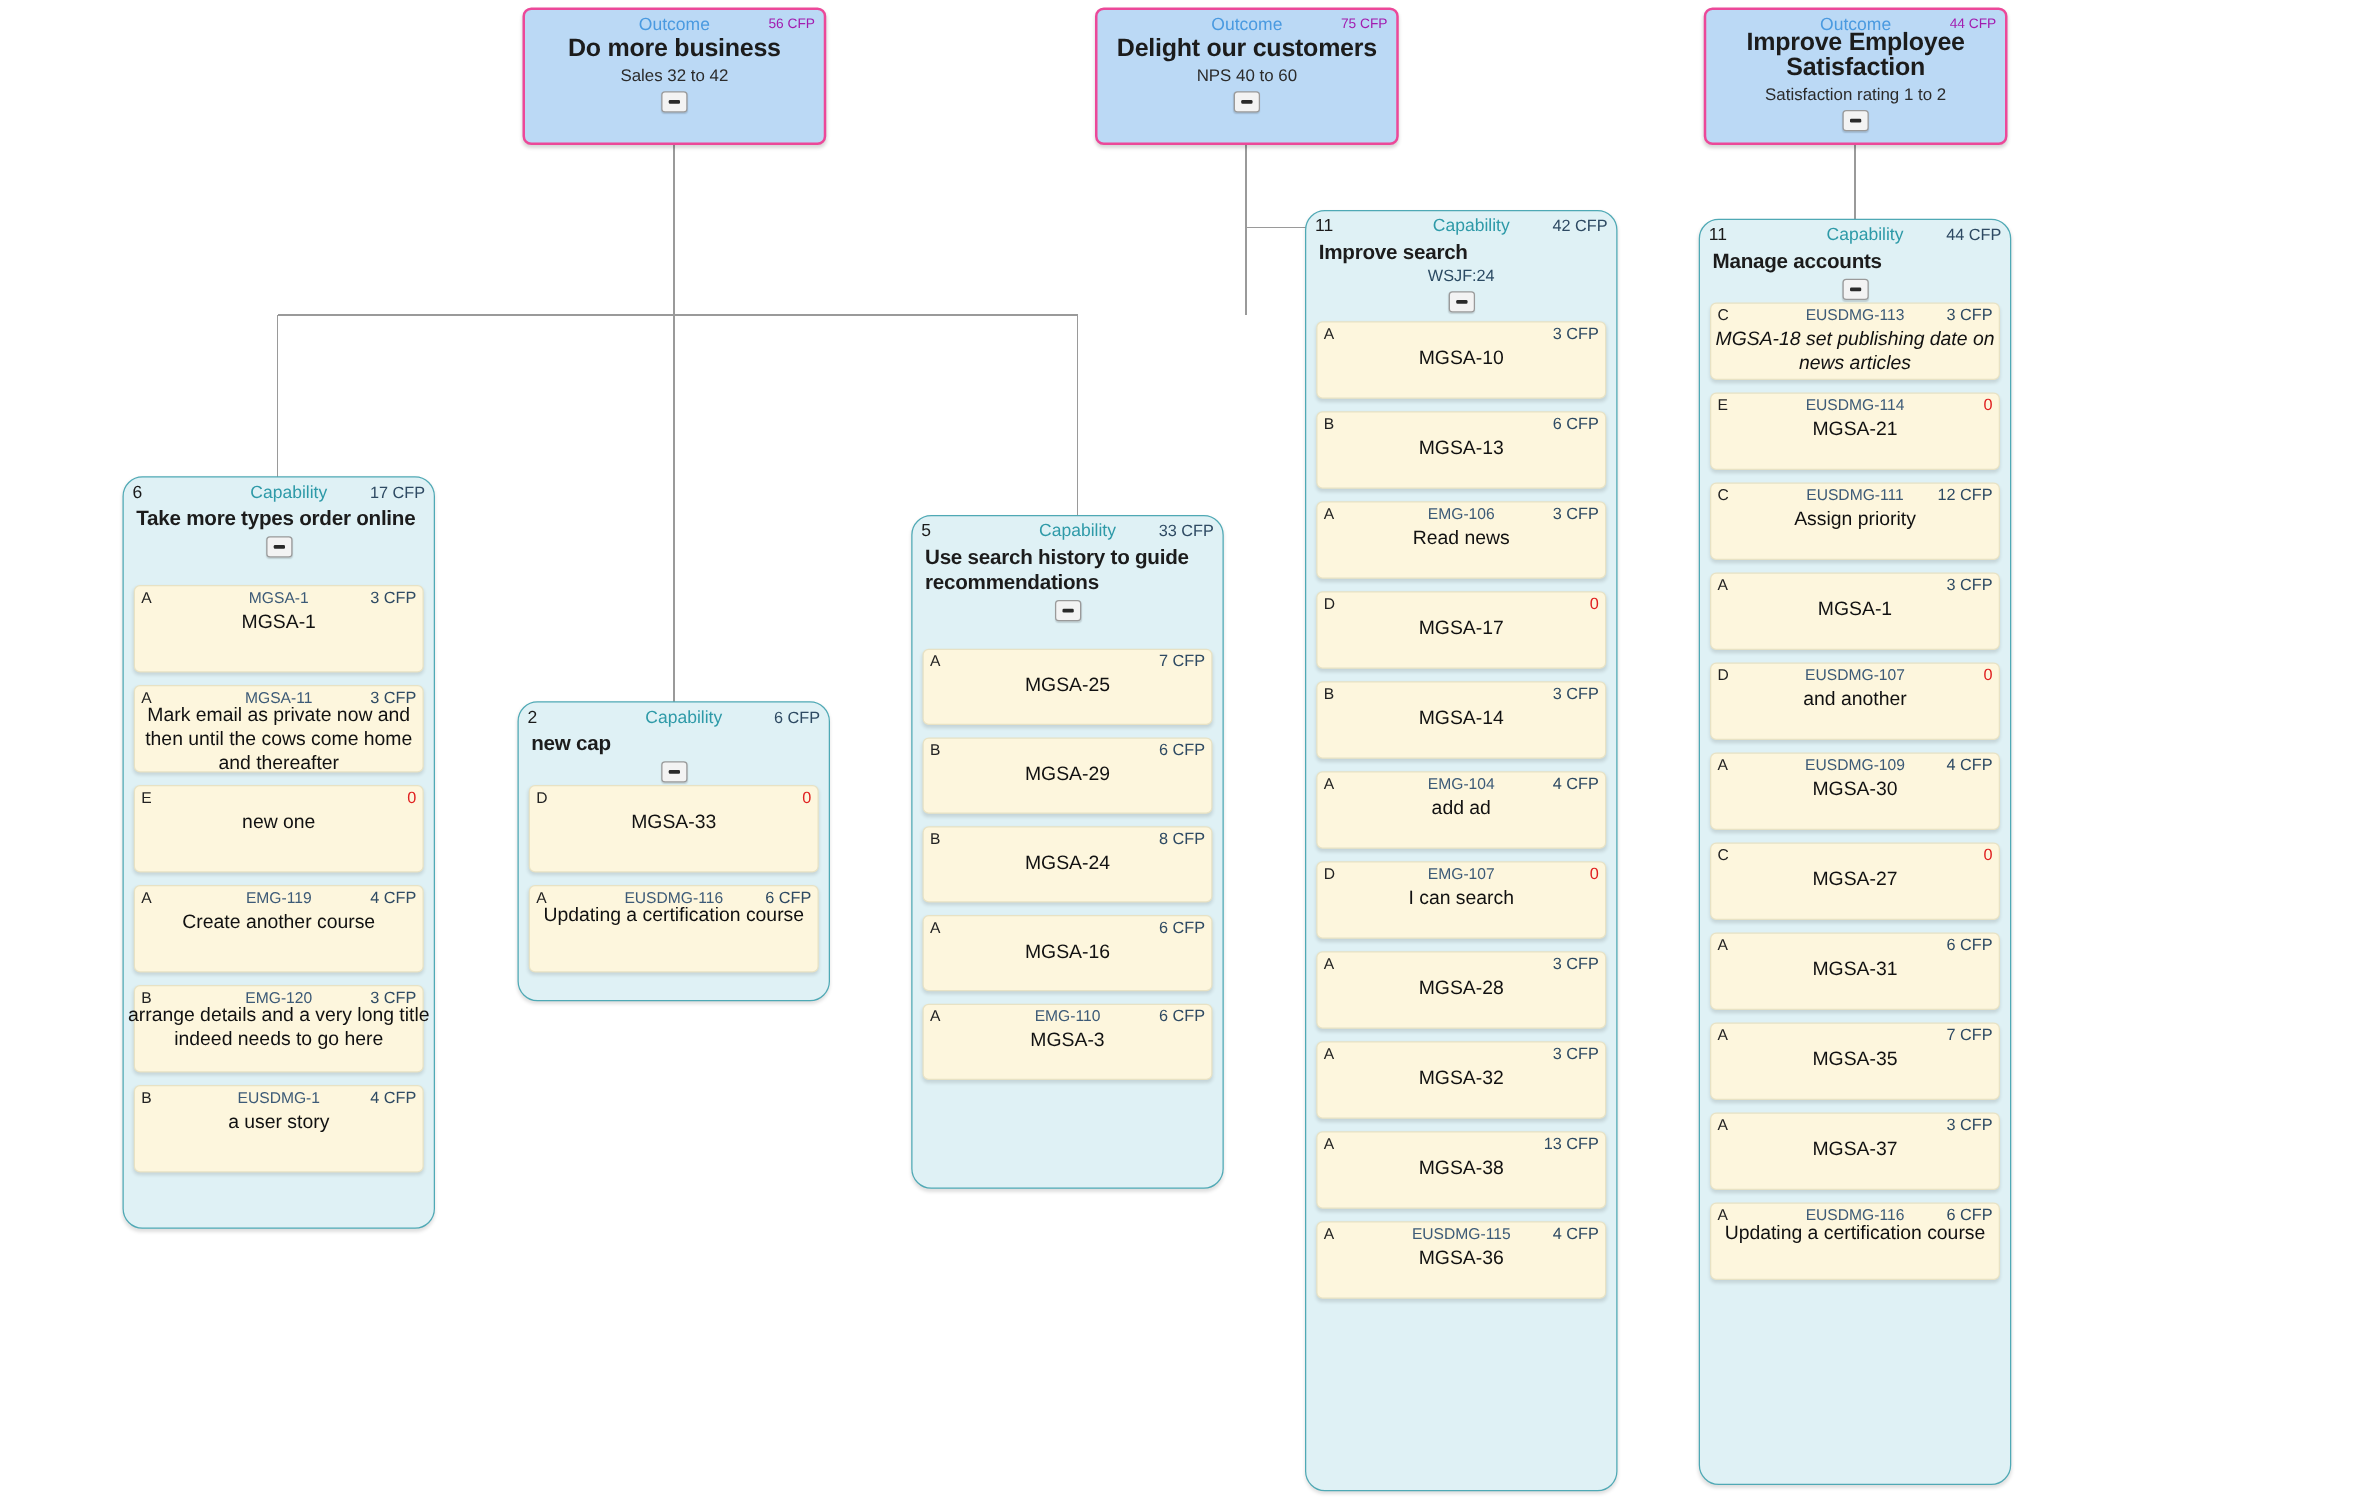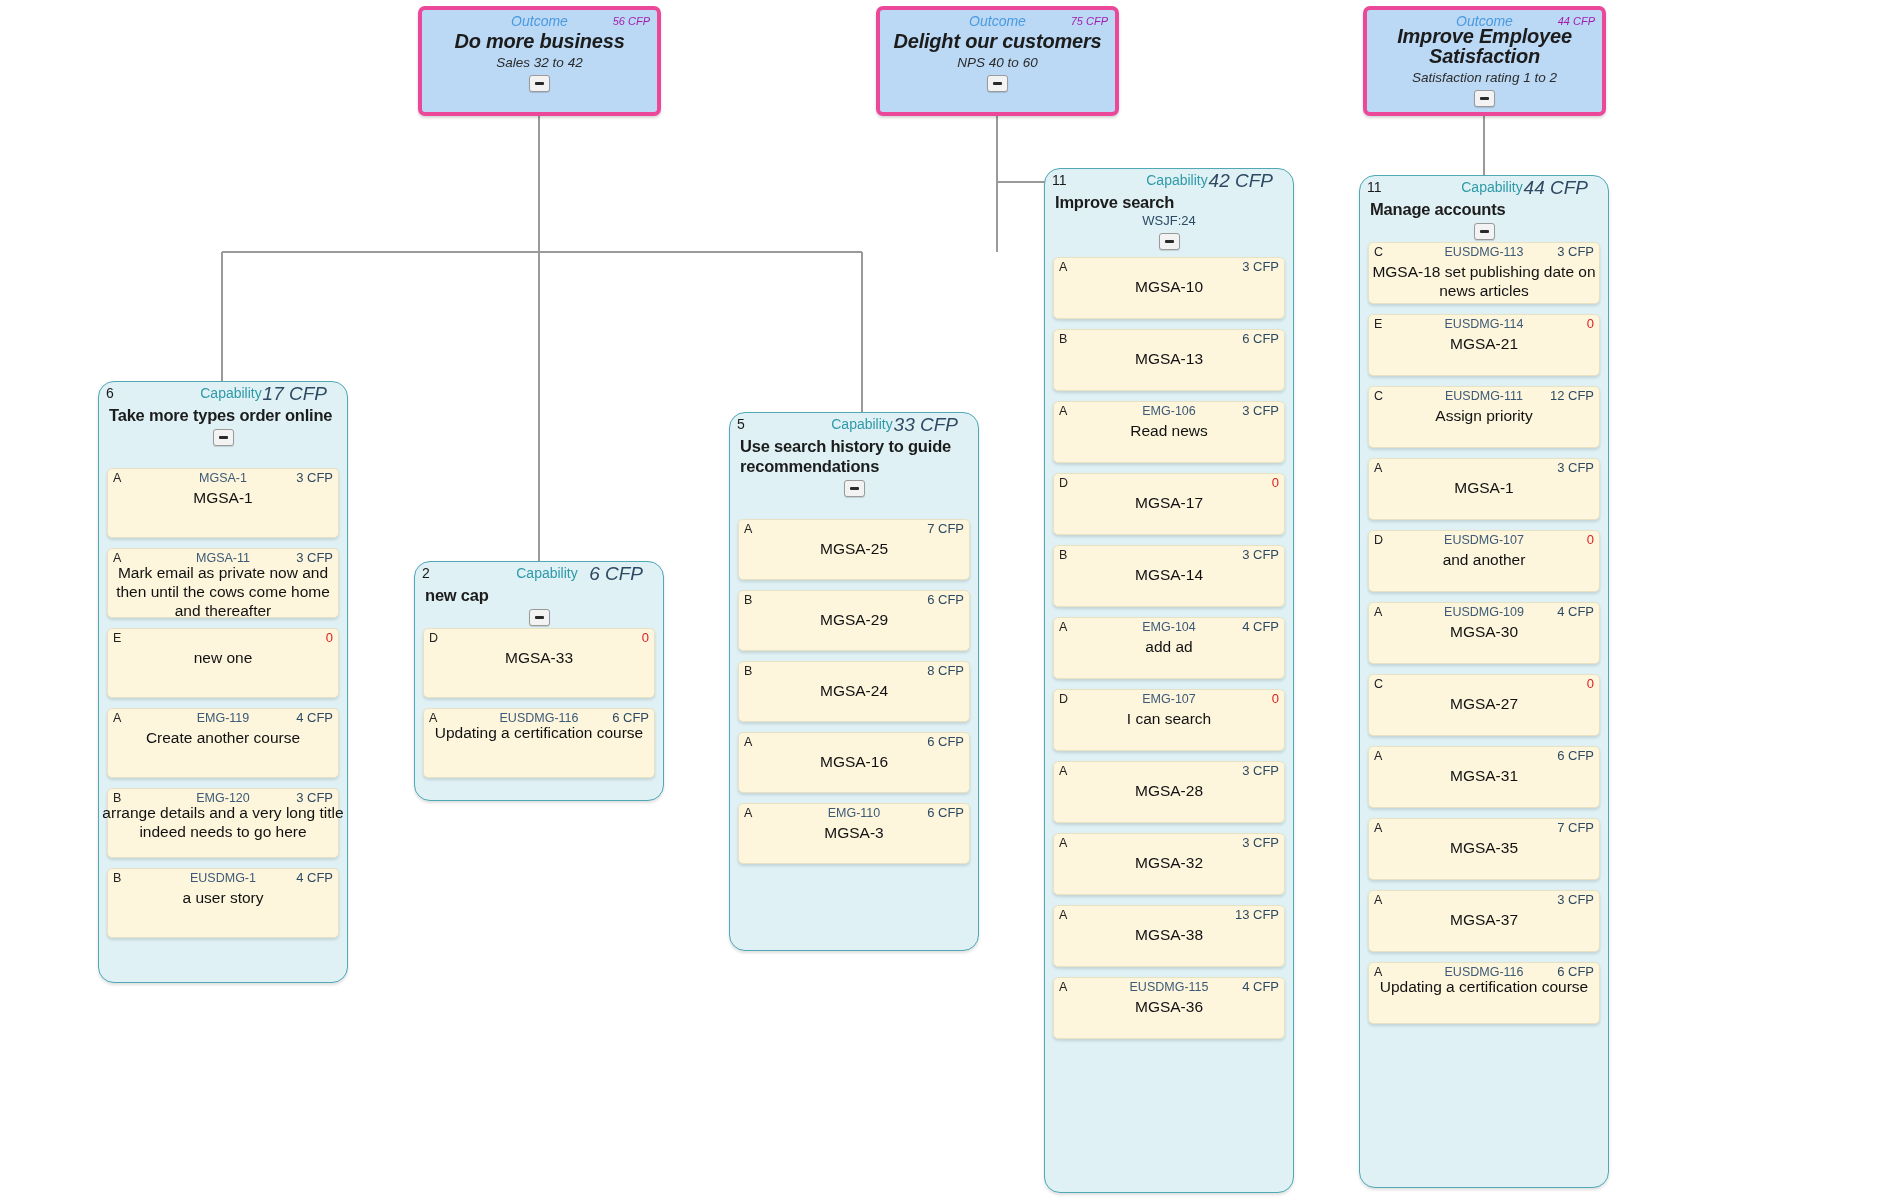--- a/index.html
+++ b/index.html
@@ -10,25 +10,24 @@
   }
   #canvas{position:absolute;inset:0;}
 
   
   #wires{position:absolute;left:0;top:0;width:1882px;height:1202px;pointer-events:none;}
 
   
   .outcome{
     position:absolute;
     background:#bbd9f5;
-    border:4px solid #ec4899;
+    border:2px solid #ec4899;
     border-radius:7px;
     box-shadow:0 2px 3px rgba(0,0,0,.16);
     box-sizing:border-box;
-    font-style:italic;
   }
   .oc-head{
     position:relative;height:18px;margin:2px 7px 0 7px;
   }
   .oc-type{
     position:absolute;left:0;right:0;top:0;text-align:center;
     font-size:14px;color:#4a9ae0;line-height:18px;
   }
   .oc-cfp{
     position:absolute;right:0;top:0;font-size:11px;color:#a21caf;line-height:18px;
@@ -55,21 +54,21 @@
     position:absolute;
     background:#dff1f5;
     border:1px solid #4fa9b5;
     border-radius:16px;
     box-shadow:0 2px 3px rgba(0,0,0,.13);
     box-sizing:border-box;
   }
   .cap-head{position:relative;height:19px;margin:2px 7px 0 7px;}
   .cap-count{position:absolute;left:0;top:0;font-size:14px;color:#1a1a1a;line-height:19px;}
   .cap-type{position:absolute;left:16px;right:0;top:0;text-align:center;font-size:14px;color:#2e9aa8;line-height:19px;}
-  .cap-cfp{position:absolute;right:13px;top:0;font-size:19px;color:#2e4a63;line-height:19px;font-style:italic;}
+  .cap-cfp{position:absolute;right:0;top:0;font-size:13px;color:#2e4a63;line-height:19px;}
   .cap-title{
     text-align:left;font-size:16.5px;font-weight:bold;color:#1c1c1c;
     line-height:20px;margin:2px 10px 0 10px;letter-spacing:-0.2px;
   }
   .cap-sub{text-align:center;font-size:13px;color:#2b4a63;margin-top:1px;line-height:16px;}
 
   
   .stories{position:absolute;left:8px;right:8px;}
   .story{
     position:relative;
@@ -83,21 +82,21 @@
   }
   .st-head{position:relative;height:16px;margin:1px 5px 0 5px;}
   .st-letter{position:absolute;left:0;top:0;font-size:12.5px;color:#222;line-height:16px;}
   .st-ref{position:absolute;left:0;right:0;top:0;text-align:center;font-size:12.5px;color:#3c5a77;line-height:16px;}
   .st-cfp{position:absolute;right:0;top:0;font-size:13px;color:#2e4a63;line-height:16px;white-space:nowrap;}
   .st-cfp.zero{color:#e02020;}
   .st-title{
     text-align:center;font-size:15.5px;color:#111;line-height:19px;
     margin-top:2px;white-space:nowrap;
   }
-  .st-title.wrap{white-space:normal;}
+  .st-title.wrap{white-space:normal;font-style:italic;}
   
   .st-title.overflow{
     position:absolute;left:-6px;right:-6px;top:12px;white-space:normal;
   }
 </style>
 </head>
 <body>
 
 <div id="canvas">
 

